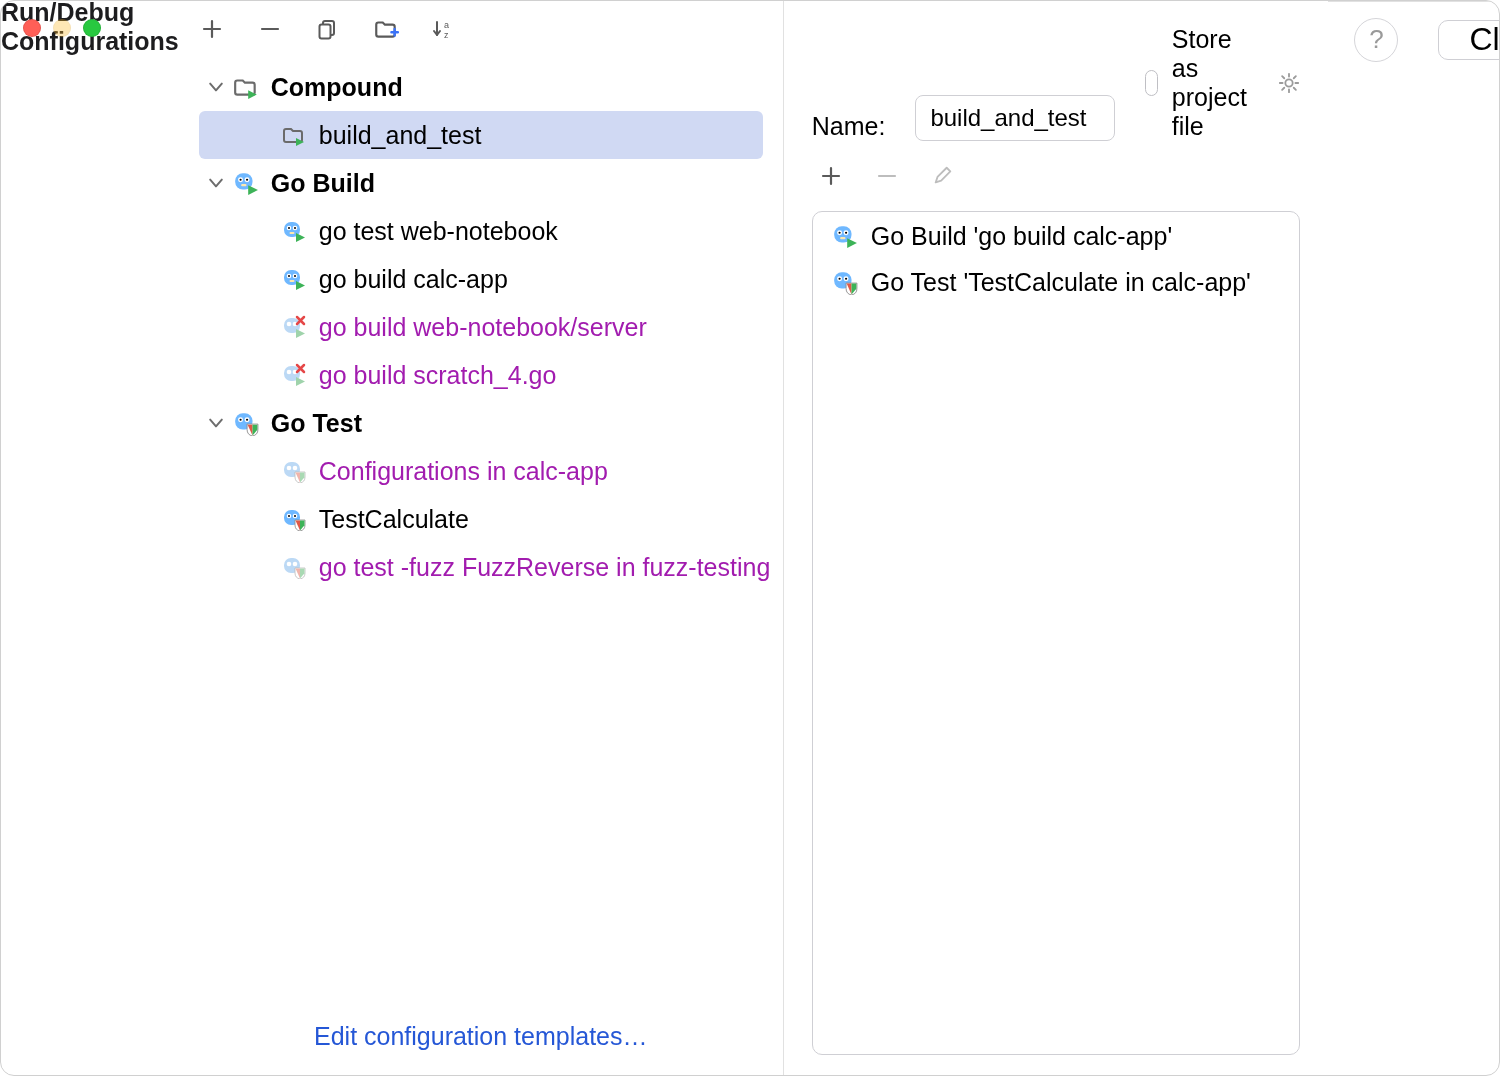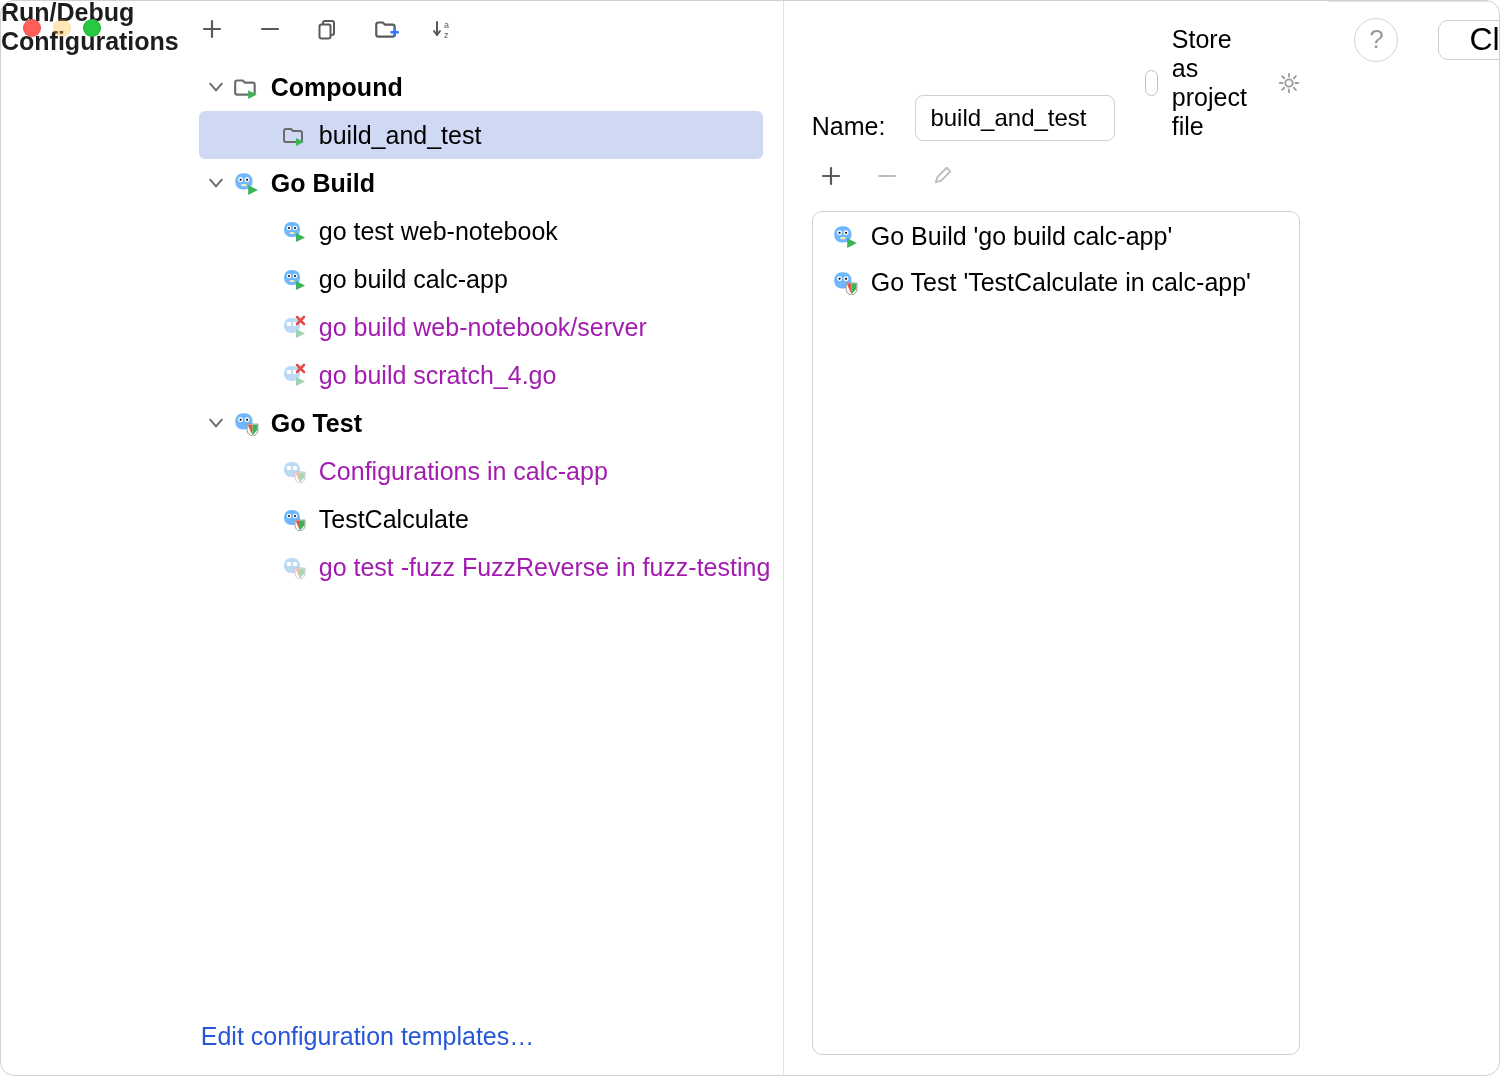--- a/index.html
+++ b/index.html
@@ -96,20 +96,21 @@
     border-radius: 6px;
     margin: 0 20px;
     padding-left: 82px; 
   }
   .tree-row.temp  { color: #a21caf; }
   .templates-link {
     color: #2557d6;
     font-size: 25px;
     padding: 14px 22px 24px;
     cursor: pointer;
+    text-align: center;
   }
 
   
   .right {
     flex: 1;
     display: flex; flex-direction: column;
     padding: 24px 28px 20px 28px;
     gap: 18px;
   }
   .name-row {

